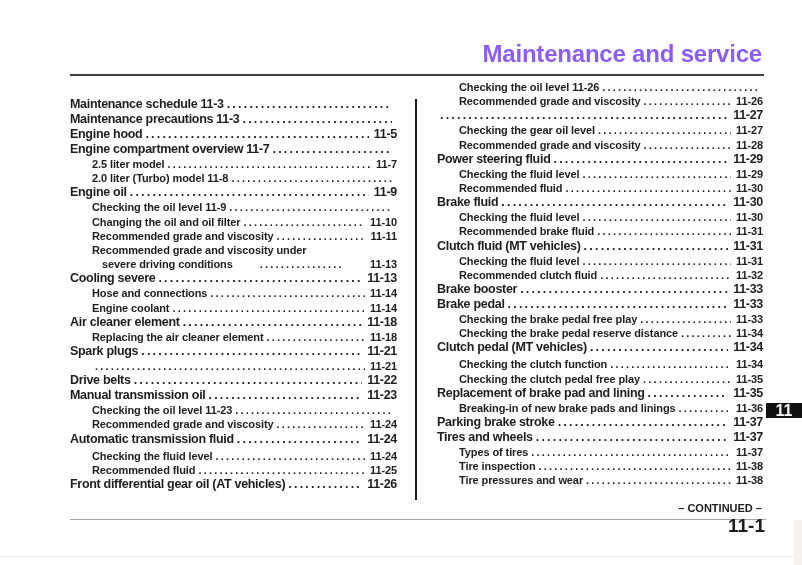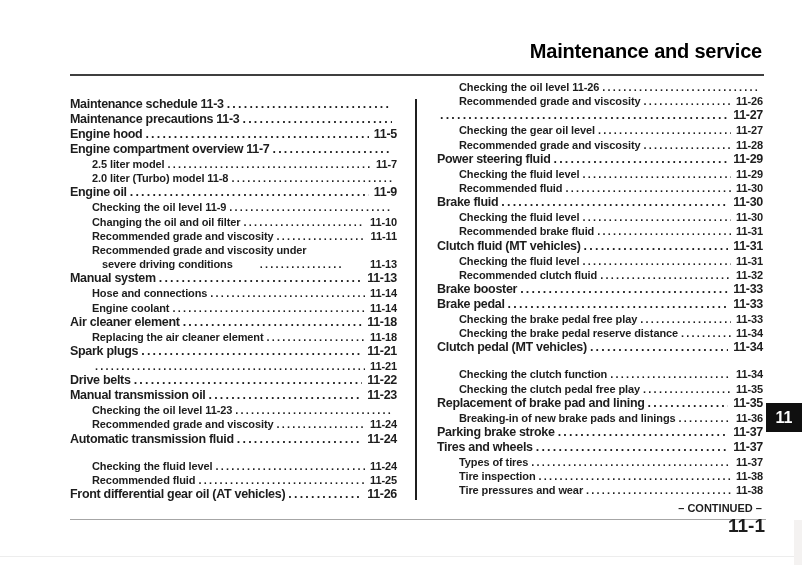--- a/index.html
+++ b/index.html
@@ -3,40 +3,40 @@
 <meta charset="utf-8">
 <style>
   html,body{margin:0;padding:0;}
   body{
     width:802px;height:565px;position:relative;overflow:hidden;
     background:#ffffff;color:#1d1d1d;
     font-family:"Liberation Sans",sans-serif;font-weight:bold;
   }
   #title{
     position:absolute;top:40px;right:40px;
-    font-size:20px;letter-spacing:-0.2px;color:#000000;white-space:nowrap;
+    font-size:24px;letter-spacing:-0.2px;color:#8b5cf6;white-space:nowrap;
   }
   #hrule{position:absolute;left:70px;top:74px;width:694px;height:2px;background:#3f3f3f;}
   #col-left{position:absolute;left:70px;top:97px;width:327px;}
   #col-right{position:absolute;left:437px;top:80px;width:326px;}
   #divider{position:absolute;left:415px;top:99px;width:2px;height:401px;background:#1f1f1f;}
   .row{display:flex;align-items:flex-end;}
   .lv0{font-size:12.5px;line-height:15px;letter-spacing:-0.3px;}
   .lv1{font-size:11px;line-height:14.2px;padding-left:22px;letter-spacing:-0.1px;}
   .lv2{font-size:11px;line-height:14.2px;padding-left:32px;letter-spacing:-0.1px;gap:24px;}
-  .gap{margin-top:12px;}
+  .gap{margin-top:2px;}
   .label{white-space:nowrap;}
   .leader{flex:1 1 auto;min-width:0;overflow:hidden;white-space:nowrap;padding-left:3px;}
   .leader::after{
     content:"....................................................................................................";
     letter-spacing:2.2px;
   }
   .page{white-space:nowrap;padding-left:5px;text-align:right;}
   #tab{
-    position:absolute;left:766px;top:403px;width:36px;height:29px;
+    position:absolute;left:766px;top:403px;width:36px;height:15px;
     background:#101010;color:#ffffff;display:flex;align-items:center;justify-content:center;
     font-size:16px;
   }
   #continued{position:absolute;right:40px;top:502px;font-size:11px;letter-spacing:0px;white-space:nowrap;}
   #frule{position:absolute;left:70px;top:519px;width:696px;height:1px;background:#a6a6a6;}
   #pagenum{position:absolute;right:37px;top:515px;font-size:19px;white-space:nowrap;}
   #edge-b{position:absolute;left:0;top:556px;width:802px;height:1px;background:#ededed;}
   #edge-r{position:absolute;left:794px;top:520px;width:8px;height:45px;background:#f4f2f1;}
 </style>
 </head>
@@ -98,21 +98,21 @@
     </div>
     <div class="row lv1">
       <span class="label">Recommended grade and viscosity under</span>
     </div>
     <div class="row lv2">
       <span class="label">severe driving conditions</span>
       <span class="leader"></span>
       <span class="page">11-13</span>
     </div>
     <div class="row lv0">
-      <span class="label">Manual system</span>
+      <span class="label">Cooling severe</span>
       <span class="leader"></span>
       <span class="page">11-13</span>
     </div>
     <div class="row lv1">
       <span class="label">Hose and connections</span>
       <span class="leader"></span>
       <span class="page">11-14</span>
     </div>
     <div class="row lv1">
       <span class="label">Engine coolant</span>

